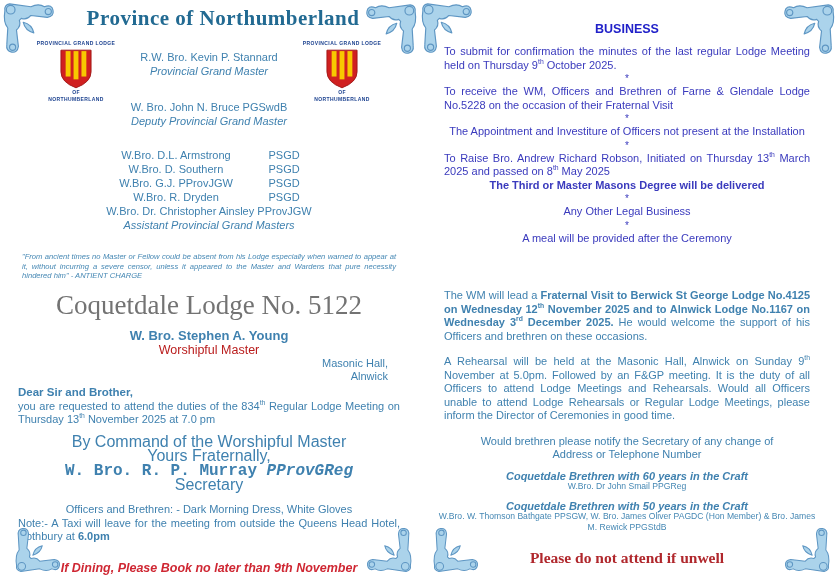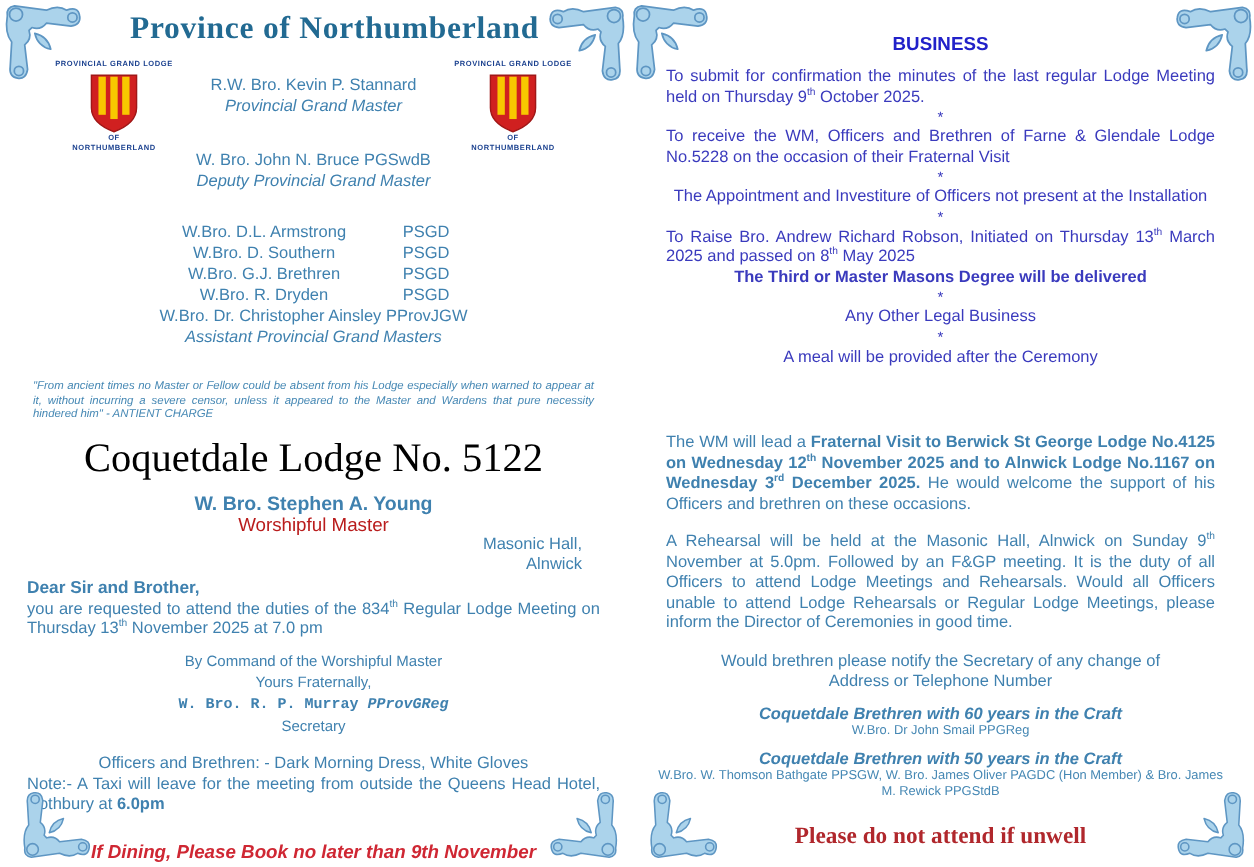--- a/index.html
+++ b/index.html
@@ -39,28 +39,28 @@
 
   .officers{margin-top:20px;font-size:11px;line-height:14px;color:#3f81af;}
   .officer-row{display:flex;justify-content:center;}
   .o-name{width:185px;text-align:center;}
   .o-rank{width:66px;text-align:left;}
 
   .quote{margin:20px auto 0;width:374px;font-size:7.6px;line-height:9.5px;
          font-style:italic;color:#4688b4;text-align:justify;}
 
   .lodge-title{margin-top:9px;text-align:center;font-family:"Liberation Serif", serif;
-               font-size:27px;color:#000000;}
+               font-size:27px;color:#737373;}
   .wm-name{margin-top:7px;text-align:center;font-size:13px;font-weight:bold;color:#3f81af;}
   .wm-title{text-align:center;font-size:12.5px;color:#b91c1c;}
 
   .venue{text-align:right;padding-right:30px;font-size:11px;line-height:13px;margin-top:0;}
   .salutation{padding:0 18px;font-size:11.5px;font-weight:bold;margin-top:3px;}
   .body-par{padding:0 18px;font-size:11px;line-height:13.5px;margin-top:2px;}
-  .cmd-block{margin-top:8px;text-align:center;font-size:10px;line-height:14.5px;}
+  .cmd-block{margin-top:8px;text-align:center;font-size:16px;line-height:14.5px;}
   .sec-name{font-weight:bold;font-family:Liberation Mono, monospace;}
   .dress-line{margin-top:10px;text-align:center;font-size:11px;}
   .taxi{padding:0 18px;font-size:11px;line-height:13.5px;margin-top:2px;}
   .dining{margin-top:17px;text-align:center;font-size:12.5px;font-weight:bold;
           font-style:italic;color:#cf2733;}
 
   
   .business-h{margin-top:22px;text-align:center;font-size:12.5px;font-weight:bold;color:#2121c9;}
   .biz{padding:0 26px;font-size:11px;line-height:13.5px;color:#3a3abd;}
   .biz-sep{text-align:center;font-size:10px;line-height:7px;color:#3a3abd;margin:3px 0;}
@@ -157,21 +157,21 @@
     <div class="officers">
       <div class="officer-row">
         <span class="o-name">W.Bro.  D.L. Armstrong</span>
         <span class="o-rank">PSGD</span>
       </div>
       <div class="officer-row">
         <span class="o-name">W.Bro.  D. Southern</span>
         <span class="o-rank">PSGD</span>
       </div>
       <div class="officer-row">
-        <span class="o-name">W.Bro. G.J. Brethren</span>
+        <span class="o-name">W.Bro. G.J. PProvJGW</span>
         <span class="o-rank">PSGD</span>
       </div>
       <div class="officer-row">
         <span class="o-name">W.Bro. R. Dryden</span>
         <span class="o-rank">PSGD</span>
       </div>
       <div class="center">W.Bro. Dr. Christopher Ainsley PProvJGW</div>
       <div class="center it">Assistant Provincial Grand Masters</div>
     </div>
 

